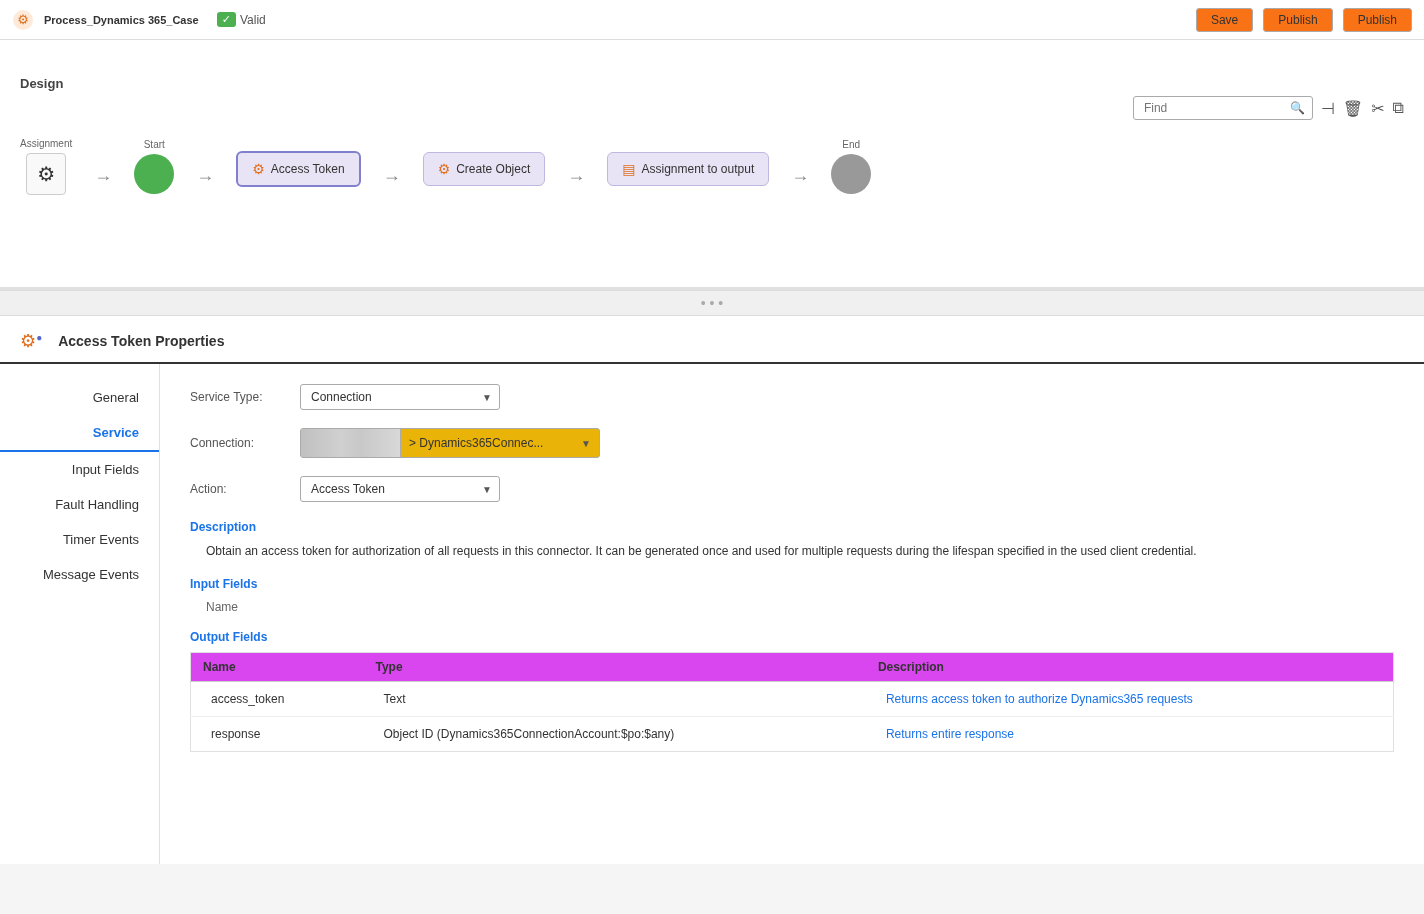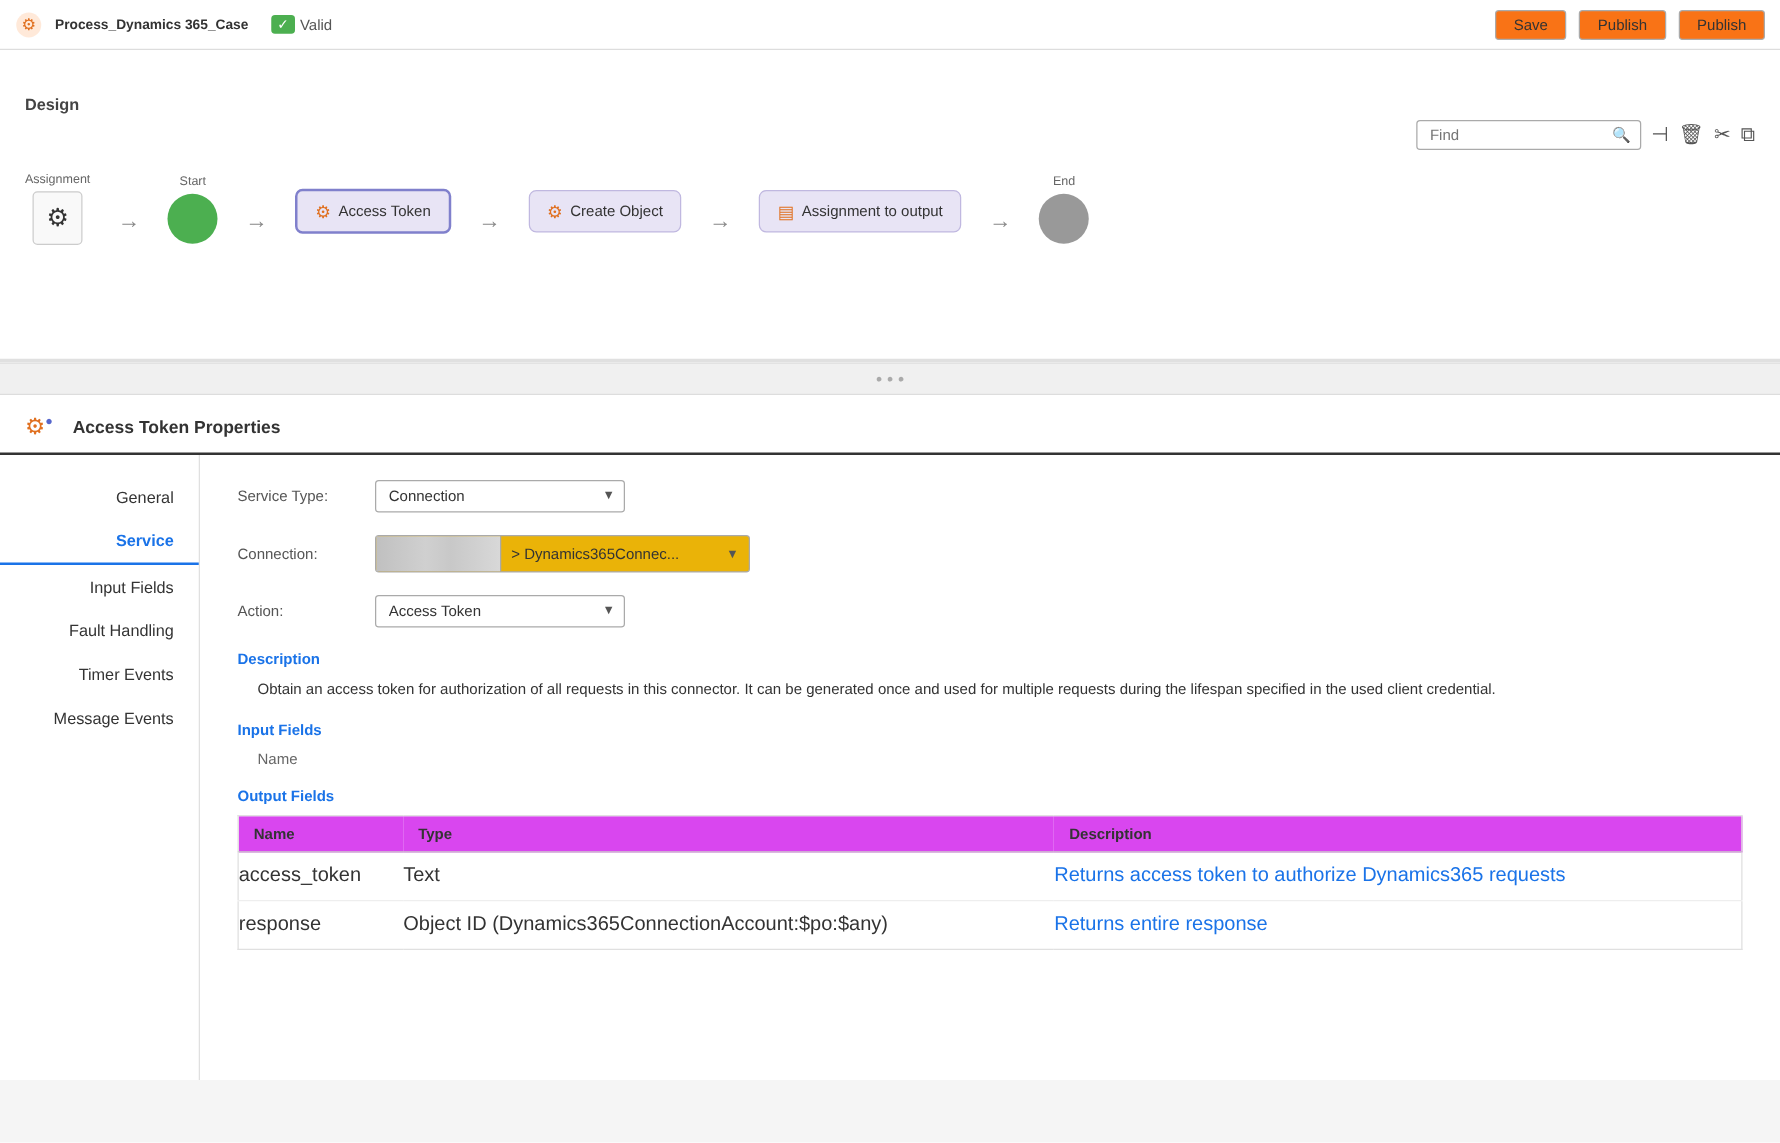--- a/index.html
+++ b/index.html
@@ -160,21 +160,21 @@
     .output-fields-section { }
     .output-table {
       width: 100%; border-collapse: collapse; margin-top: 8px;
       border: 1px solid #e0e0e0;
     }
     .output-table th {
       background: #d946ef; border-bottom: 1px solid #ccc;
       text-align: left; padding: 7px 12px; font-size: 12px; font-weight: 600;
     }
     .output-table td {
-      padding: 10px 0; font-size: 16px; border-bottom: 1px solid #eee;
+      padding: 10px 20px; font-size: 12px; border-bottom: 1px solid #eee;
       vertical-align: top;
     }
     .output-table tr:last-child td { border-bottom: none; }
     .link-text { color: #1a73e8; }
   </style>
 </head>
 <body>
 
 <div class="topbar">
 

